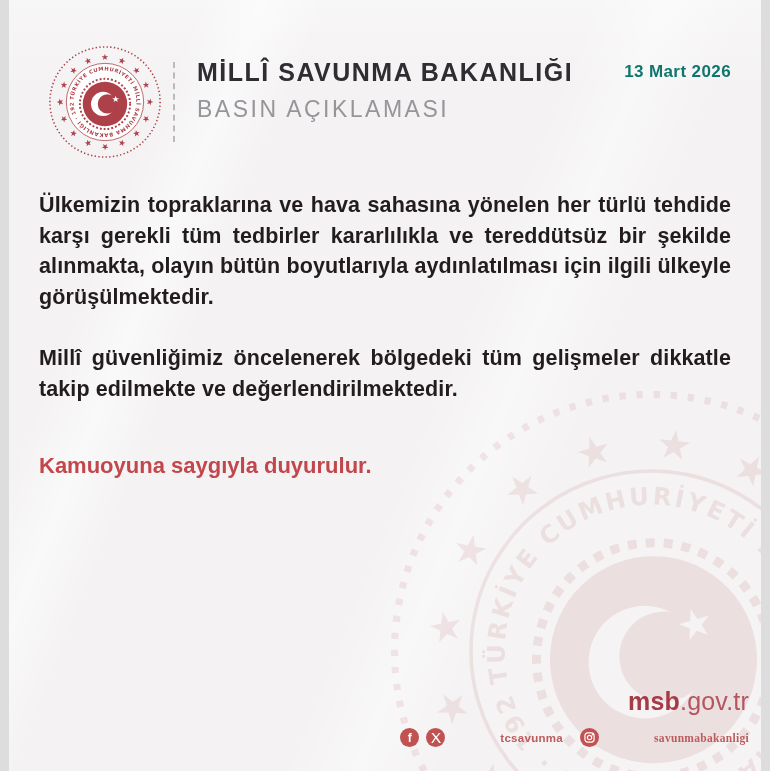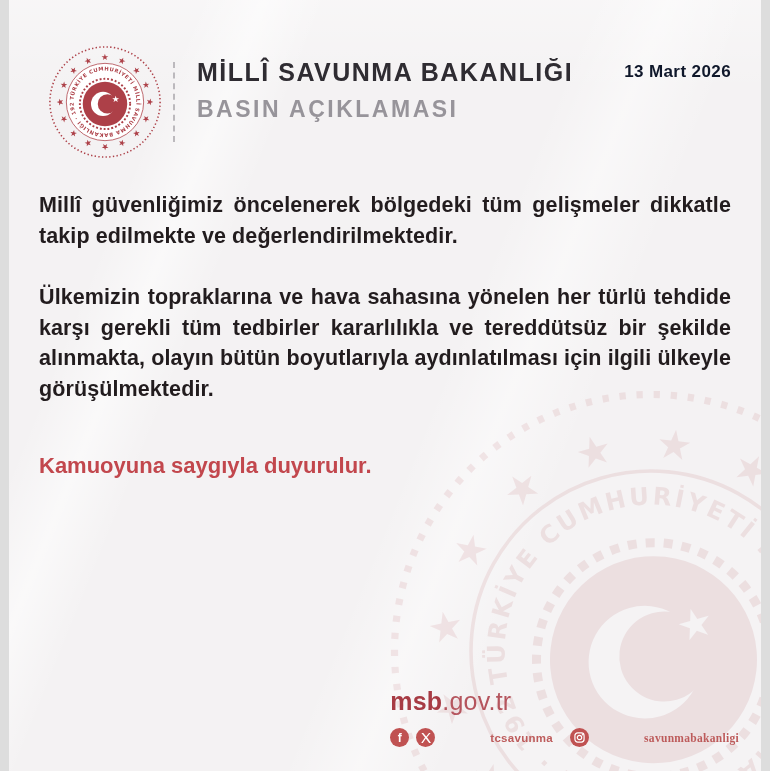--- a/index.html
+++ b/index.html
@@ -18,30 +18,30 @@
   .watermark{
     position:absolute;right:-160px;bottom:-150px;width:540px;height:540px;
     opacity:.10;transform:rotate(-16deg);pointer-events:none;
   }
   
   .header{position:absolute;top:44px;left:38px;right:30px;display:flex;align-items:flex-start;}
   .emblem{width:116px;height:116px;flex:0 0 auto;}
   .divider{width:0;height:80px;border-left:2px dashed #bcb9bd;margin:18px 0 0 10px;}
   .titles{margin:16px 0 0 22px;}
   .ministry-title{font-size:25px;font-weight:700;color:#2f2c32;letter-spacing:1.5px;line-height:1.0;}
-  .subtitle{font-size:23px;font-weight:700;color:#97949a;letter-spacing:2.5px;margin-top:13px;line-height:1.0;}
-  .date{margin-left:auto;margin-top:18px;font-size:17px;font-weight:700;color:#0f172a;letter-spacing:.4px;white-space:nowrap;}
+  .subtitle{font-size:23px;font-weight:400;color:#97949a;letter-spacing:2.5px;margin-top:13px;line-height:1.0;}
+  .date{margin-left:auto;margin-top:18px;font-size:17px;font-weight:700;color:#0f766e;letter-spacing:.4px;white-space:nowrap;}
   
   .main{position:absolute;top:190px;left:30px;right:30px;}
   .heading{font-size:31px;line-height:1.28;font-weight:700;color:#c13f44;letter-spacing:.3px;margin:0 0 36px 0;}
   .para{font-size:21.5px;line-height:1.42;font-weight:700;color:#221c1e;text-align:justify;margin:0 0 31px 0;letter-spacing:.1px;}
   .para:last-of-type{margin-bottom:0;}
   .closing{font-size:22px;font-weight:700;color:#c2474d;margin-top:49px;}
   
-  .footer{position:absolute;right:22px;bottom:24px;}
+  .footer{position:absolute;right:12px;bottom:24px;text-align:right;}
   .website{font-size:25px;letter-spacing:.2px;}
   .website .b{font-weight:700;color:#a73b44;}
   .website .r{font-weight:400;color:#b5555e;}
   .social-row{display:flex;align-items:center;justify-content:flex-end;gap:7px;margin-top:12px;}
   .sicon{width:19px;height:19px;border-radius:50%;background:#c05252;color:#fff;display:flex;align-items:center;justify-content:center;
     font-size:12px;font-weight:700;line-height:1;flex:0 0 auto;}
   .sicon svg{display:block;}
   .handle{font-size:11.5px;font-weight:600;color:#bd5b5b;letter-spacing:.3px;margin-right:10px;padding-left:48px;}
   .handle:last-child{margin-right:0;font-family:Liberation Serif, serif;}
   svg text{font-family:"DejaVu Sans","Liberation Sans",sans-serif;}
@@ -98,22 +98,22 @@
     </svg>
     <div class="divider"></div>
     <div class="titles">
       <div class="ministry-title">MİLLÎ SAVUNMA BAKANLIĞI</div>
       <div class="subtitle">BASIN AÇIKLAMASI</div>
     </div>
     <div class="date">13 Mart 2026</div>
   </div>
 
   <div class="main">
+    <p class="para">Ülkemizin topraklarına ve hava sahasına yönelen her türlü tehdide karşı gerekli tüm tedbirler kararlılıkla ve tereddütsüz bir şekilde alınmakta, olayın bütün boyutlarıyla aydınlatılması için ilgili ülkeyle görüşülmektedir.</p>
     <p class="para">Millî güvenliğimiz öncelenerek bölgedeki tüm gelişmeler dikkatle takip edilmekte ve değerlendirilmektedir.</p>
-    <p class="para">Ülkemizin topraklarına ve hava sahasına yönelen her türlü tehdide karşı gerekli tüm tedbirler kararlılıkla ve tereddütsüz bir şekilde alınmakta, olayın bütün boyutlarıyla aydınlatılması için ilgili ülkeyle görüşülmektedir.</p>
     <div class="closing">Kamuoyuna saygıyla duyurulur.</div>
   </div>
 
   <div class="footer">
     <div class="website"><span class="b">msb</span><span class="r">.gov.tr</span></div>
     <div class="social-row">
       <span class="sicon">f</span>
       <span class="sicon">
         <svg width="10" height="10" viewBox="0 0 10 10">
             <path d="M0.4 0 L4 4.4 L0.2 10 H1.8 L4.8 5.5 L8.2 10 H10 L6 4.3 L9.6 0 H8 L5.2 3.4 L2.2 0 Z" fill="#fff"></path>

